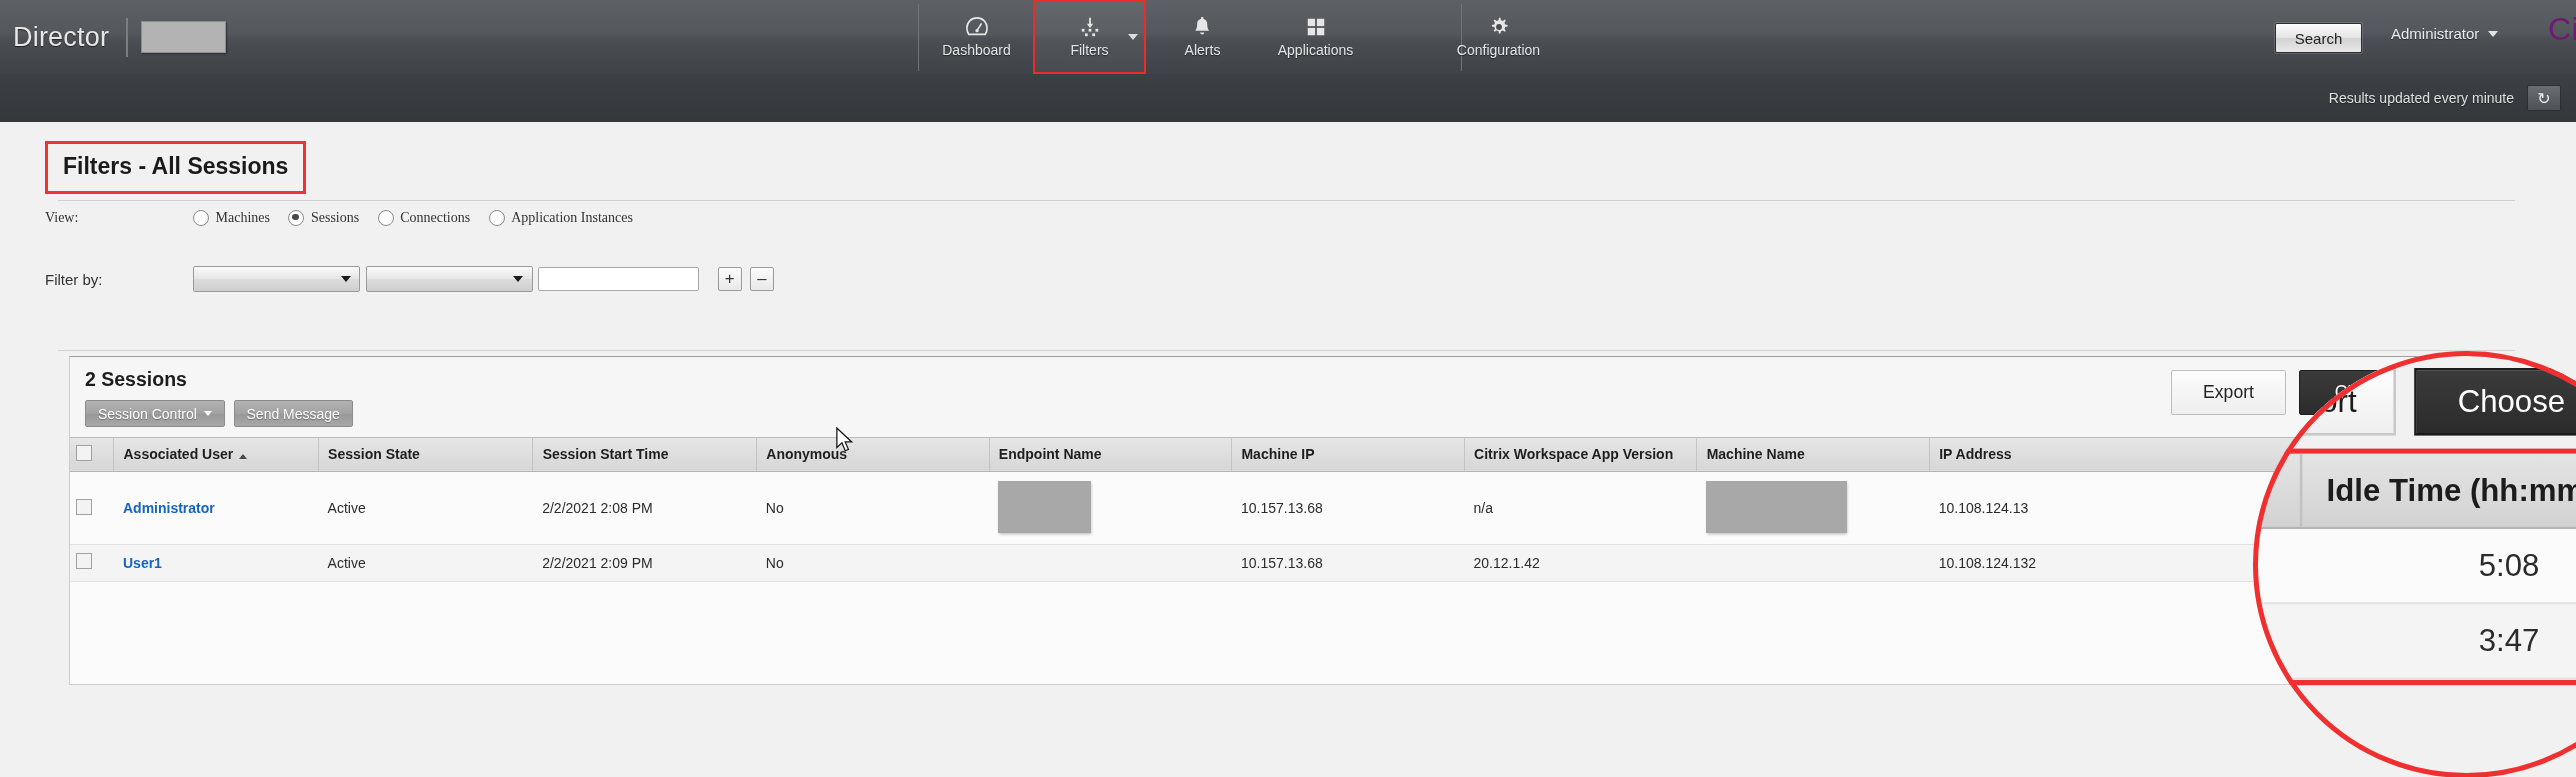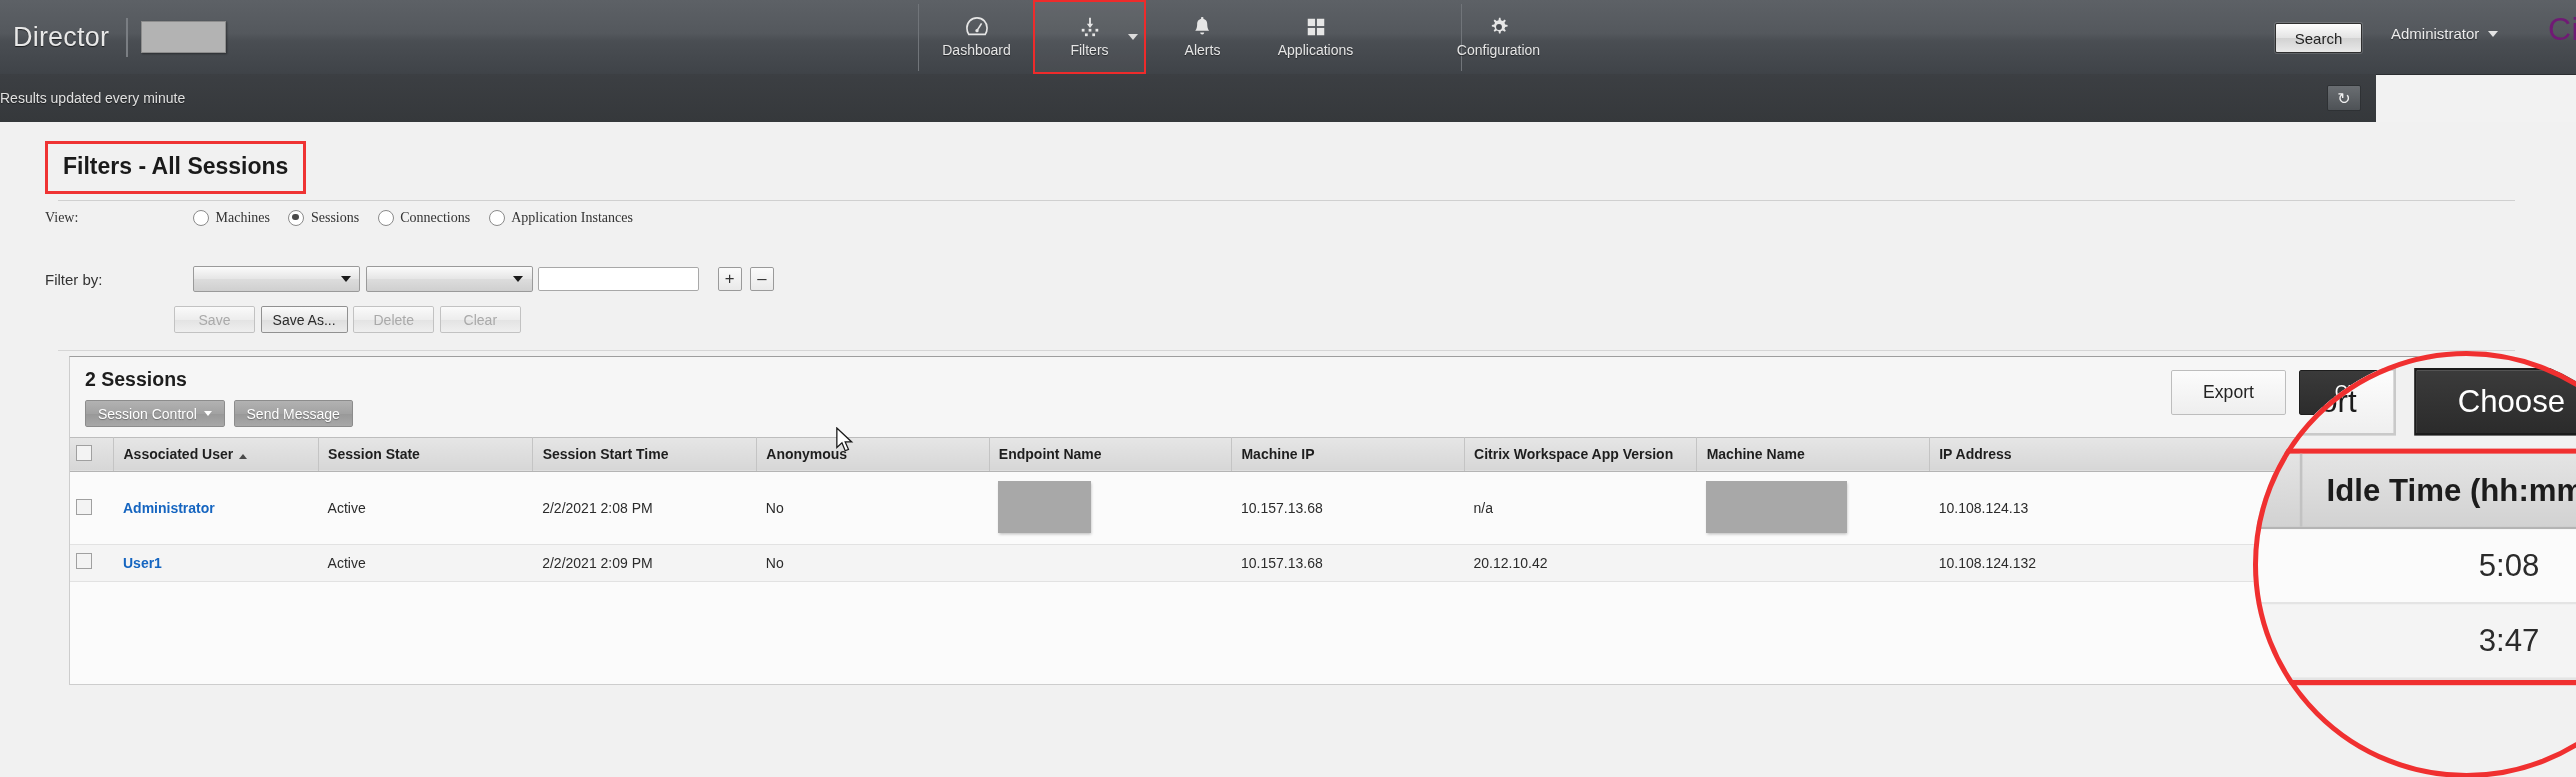--- a/index.html
+++ b/index.html
@@ -119,24 +119,24 @@
     color: #701a75; font-size: 32px;
     letter-spacing: 0.5px;
     white-space: nowrap;
     overflow: hidden;
     width: 28px;
   }
 
   
   .subbar {
     position: absolute; left: 0; top: 74px;
-    width: 2376px; height: 48px;
+    width: 2576px; height: 48px;
     background: linear-gradient(to bottom, #3c3f43 0%, #35383b 100%);
     border-bottom: 0.9px solid #2a2c2f;
-    display: flex; align-items: center; justify-content: space-between;
+    display: flex; align-items: center; justify-content: flex-end;
   }
   .results-text {
     color: #e0e0e0; font-size: 14px; margin-right: 13px;
     text-shadow: 0 0.9px 0.9px rgba(0,0,0,.5);
   }
   .refresh-btn {
     width: 32px; height: 24px; margin-right: 15px;
     background: linear-gradient(to bottom, #6a6e72 0%, #4e5256 100%);
     border: 0.9px solid #2e3134;
     border-radius: 1.9px;
@@ -567,26 +567,20 @@
         <span class="sel-caret"></span>
       </span>
       <span class="sel">
         <span class="sel-caret"></span>
       </span>
       <span class="txtinput"></span>
       <span class="sq-btn">+</span>
       <span class="sq-btn">–</span>
     </div>
 
-    <div class="btn-row">
-      <span class="gbtn">Save</span>
-      <span class="gbtn enabled">Save As...</span>
-      <span class="gbtn">Delete</span>
-      <span class="gbtn">Clear</span>
-    </div>
 
     <div class="hr-wide"></div>
 
     <div class="panel">
       <div class="panel-head">
         <div class="panel-title">2 Sessions</div>
         <div class="panel-actions">
           <span class="dkbtn">
             <span>Session Control</span>
             <span class="dk-caret"></span>
@@ -647,21 +641,21 @@
               <span class="cb"></span>
             </td>
             <td>
               <span class="userlink">User1</span>
             </td>
             <td>Active</td>
             <td>2/2/2021 2:09 PM</td>
             <td>No</td>
             <td></td>
             <td>10.157.13.68</td>
-            <td>20.12.10.42</td>
+            <td>20.12.1.42</td>
             <td></td>
             <td>10.108.124.132</td>
           </tr>
         </tbody>
       </table>
       <div class="panel-body-pad"></div>
     </div>
 
   </div>
 

